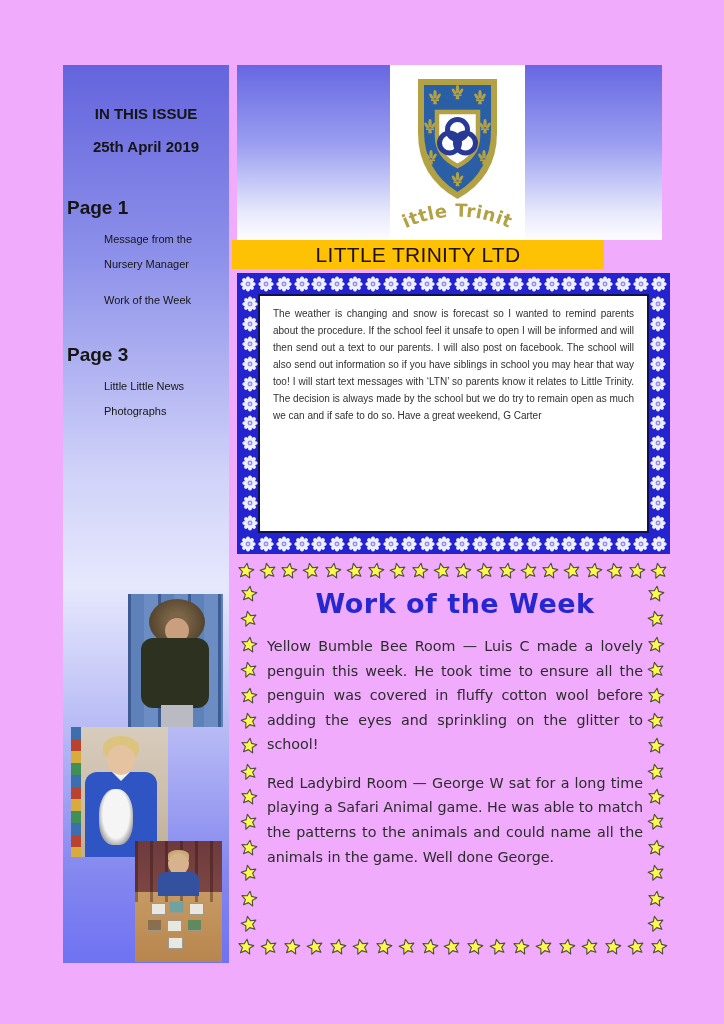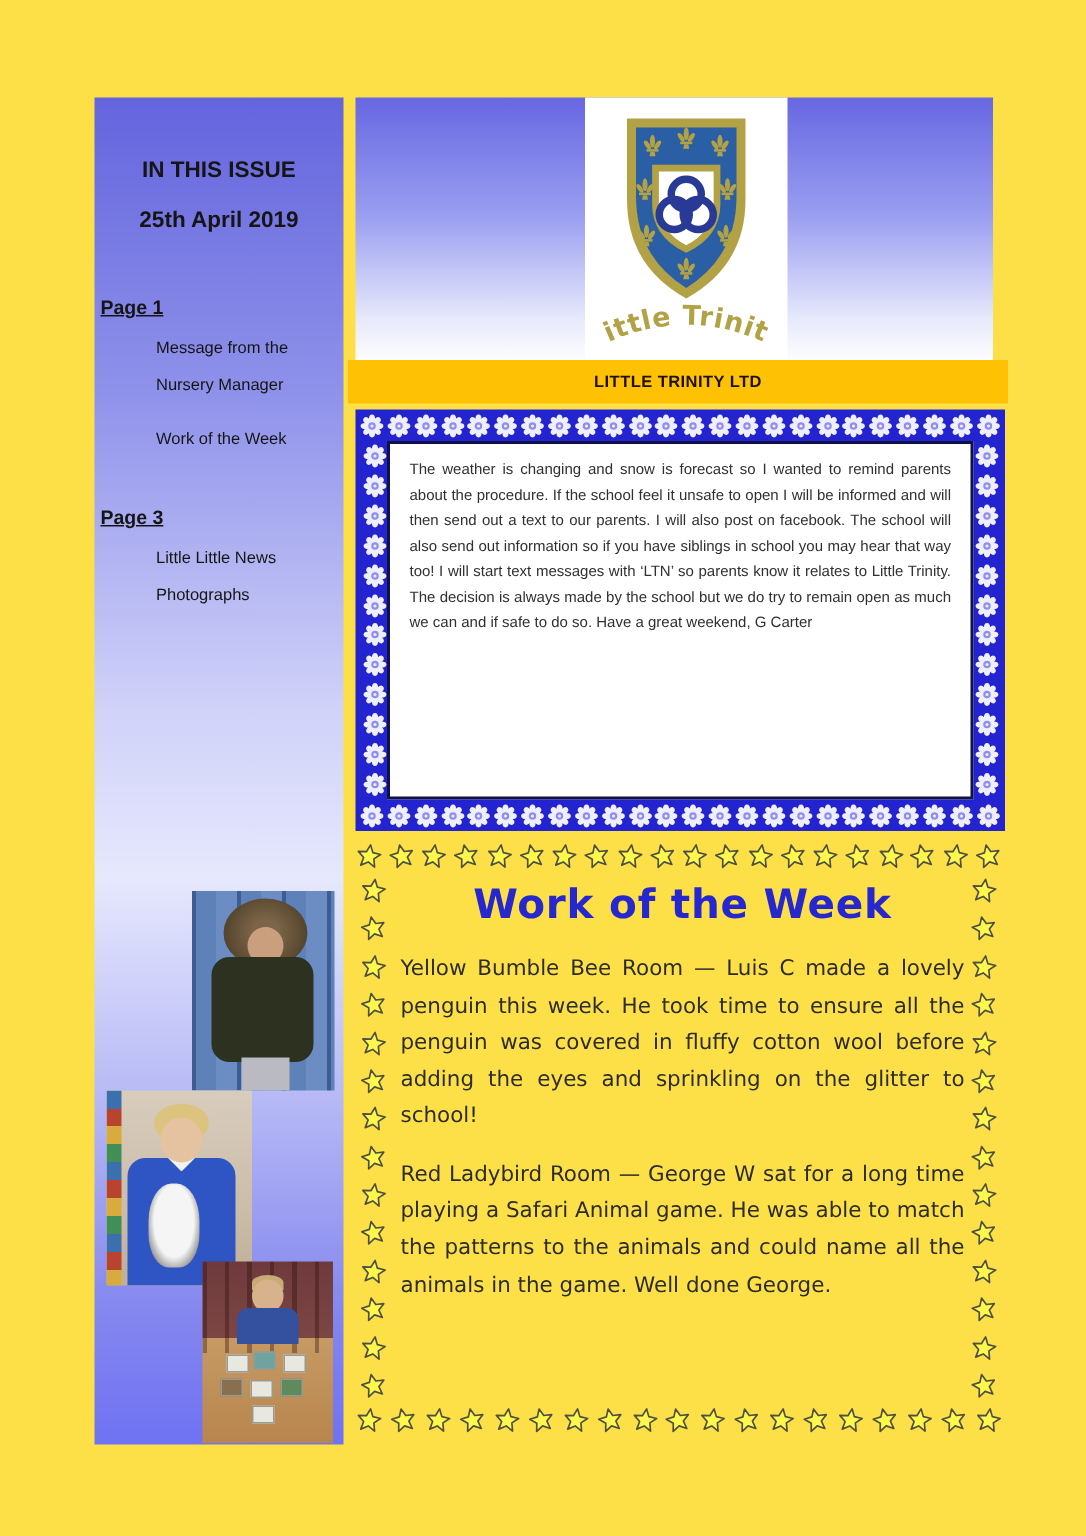--- a/index.html
+++ b/index.html
@@ -1,27 +1,27 @@
 <!DOCTYPE html>
 <html><head>
 <meta charset="utf-8">
 <style>
   html,body{margin:0;padding:0;background:#ffffff;}
-  .page{position:relative;width:724px;height:1024px;background:#fde047;overflow:hidden;
+  .page{position:relative;width:724px;height:1024px;background:#f0abfc;overflow:hidden;
         font-family:"Liberation Sans",sans-serif;}
 
   
   .sidebar{position:absolute;left:63px;top:65px;width:166px;height:898px;
     background:linear-gradient(180deg,#6464dd 0%,#8f92ea 22%,#cfd1f8 45%,#e6e8fd 58%,
                #b4b7f4 75%,#8487ee 90%,#6f72f2 100%);color:#151515;}
   .issue-heading{padding-top:40px;text-align:center;font-size:15px;font-weight:bold;}
   .issue-date{margin-top:16px;text-align:center;font-size:15px;font-weight:bold;}
   .toc{margin-top:42px;padding-left:4px;}
   .toc-section{margin-bottom:38px;}
-  .page-label{font-size:13px;font-weight:bold;margin-bottom:14px;text-decoration:underline;}
+  .page-label{font-size:19px;font-weight:bold;margin-bottom:14px;}
   .entry{font-size:11px;padding-left:37px;margin-bottom:13px;}
   .entry.gap{margin-top:24px;}
 
   
   .photo{position:absolute;overflow:hidden;}
   .photo1{left:65px;top:529px;width:95px;height:133px;z-index:1;
     background:repeating-linear-gradient(90deg,#3d5c94 0 3px,#5f81ba 3px 16px,#6c8dc4 16px 30px);}
   .p1-hood{position:absolute;top:5px;left:21px;width:56px;height:46px;border-radius:50%;
     background:radial-gradient(circle,#7b6447 25%,#55452e 75%);}
   .p1-face{position:absolute;top:24px;left:37px;width:24px;height:25px;border-radius:50%;background:#c99f7e;}
@@ -44,22 +44,22 @@
     background:repeating-linear-gradient(90deg,rgba(40,10,10,.35) 0 3px,transparent 3px 15px);}
   .p3-face{position:absolute;top:12px;left:33px;width:21px;height:22px;border-radius:50%;background:#d8b28c;}
   .p3-hair{position:absolute;top:9px;left:33px;width:21px;height:10px;border-radius:50% 50% 0 0;background:#c9ab76;}
   .p3-body{position:absolute;top:31px;left:23px;width:41px;height:24px;border-radius:8px 8px 0 0;background:#33519f;}
   .p3-card{position:absolute;width:13px;height:10px;background:#e8e8e0;border:1px solid #9a9a90;}
 
   
   .header-box{position:absolute;left:237px;top:65px;width:425px;height:175px;
     background:linear-gradient(180deg,#6767e2 0%,#9a9ef0 45%,#e8eafc 85%,#fdfdff 100%);}
   .logo-card{position:absolute;left:153px;top:0;width:135px;height:175px;background:#ffffff;}
-  .banner{position:absolute;left:232px;top:240px;width:440px;height:29px;background:#ffc103;
-    display:flex;align-items:center;justify-content:center;font-size:11px;font-weight:bold;
+  .banner{position:absolute;left:232px;top:240px;width:372px;height:29px;background:#ffc103;
+    display:flex;align-items:center;justify-content:center;font-size:21px;font-weight:normal;
     letter-spacing:.3px;color:#1f1000;}
 
   
   .msgbox{position:absolute;left:237px;top:273px;width:433px;height:281px;background:#2323d0;}
   .fl-row,.fl-col{position:absolute;display:flex;justify-content:space-between;align-items:center;}
   .fl-row{left:0;right:0;height:21px;padding:0 3px;}
   .fl-row.top{top:0;} .fl-row.bottom{bottom:0;}
   .fl-col{top:21px;bottom:21px;width:21px;flex-direction:column;padding:2px 0;}
   .fl-col.left{left:2px;} .fl-col.right{right:2px;}
   .flower{width:16px;height:16px;flex:0 0 auto;}

